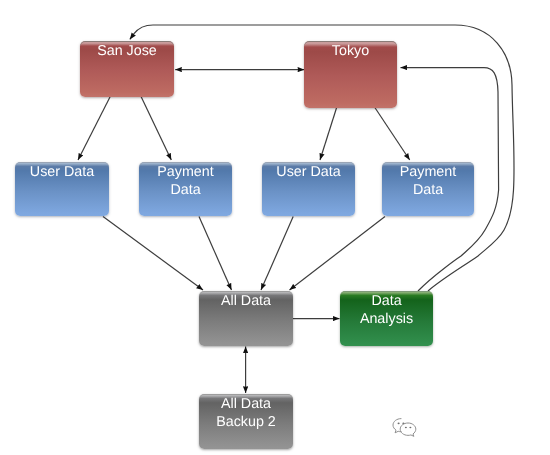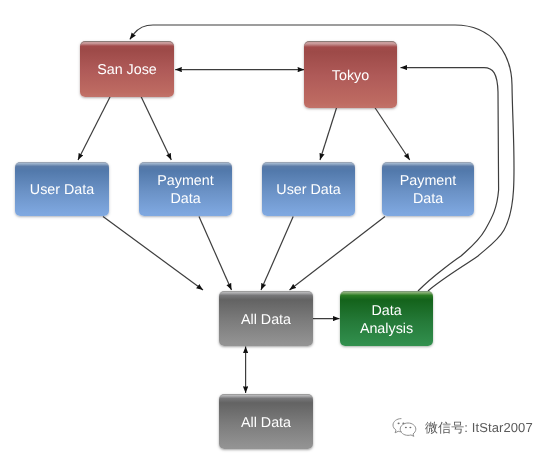--- a/index.html
+++ b/index.html
@@ -4,36 +4,36 @@
 <title>Data Replication Topology</title>
 <style>
   html,body{margin:0;padding:0;background:#ffffff;}
   body{width:550px;height:455px;overflow:hidden;position:relative;
        font-family:"Liberation Sans",sans-serif;
        -webkit-font-smoothing:antialiased;-moz-osx-font-smoothing:grayscale;
        text-rendering:geometricPrecision;}
   #stage{position:absolute;left:0;top:0;width:550px;height:455px;background:#ffffff;}
   svg#edges{position:absolute;left:0;top:0;width:550px;height:455px;}
   .node{position:absolute;border-radius:5px;box-sizing:border-box;
-        display:flex;flex-direction:column;align-items:center;justify-content:center;
+        display:flex;flex-direction:column;align-items:center;
         text-align:center;color:#ffffff;font-size:14.3px;line-height:18px;
         letter-spacing:0px;overflow:hidden;}
   .node .lbl{display:block;white-space:nowrap;position:relative;z-index:2;transform:translateZ(0);top:1px;}
   .node::before{content:"";position:absolute;left:0;right:0;top:0;bottom:0;z-index:1;
                 border-radius:inherit;pointer-events:none;}
   .n-site::before{box-shadow:inset 0 1px 0 0 #8a7b77;}
   .n-data::before{box-shadow:inset 0 1px 0 0 #9aa5b5;}
   .n-backup::before{box-shadow:inset 0 1px 0 0 #9d9d9d;}
   .n-analysis::before{box-shadow:inset 0 1px 0 0 #7f9a78;}
   .n-site{background:linear-gradient(to bottom,#cba0a0 0%,#c99a9a 4%,#a24b4b 9%,#9d4a48 16%,#af5a58 52%,#be6b62 92%,#c2736a 100%);
           box-shadow:0 1px 2.5px rgba(60,35,35,.38);}
   .n-data{background:linear-gradient(to bottom,#a6bad2 0%,#9cb2cc 3%,#5c7ba7 8%,#5279ab 16%,#6b92c6 55%,#7da6de 93%,#80a9e0 100%);
           box-shadow:0 1px 2.5px rgba(30,45,70,.36);}
   .n-backup{background:linear-gradient(to bottom,#bcbcbe 0%,#b3b3b5 3%,#777779 8%,#636363 16%,#7d7d7d 56%,#919191 93%,#949494 100%);
-          box-shadow:0 1px 2.5px rgba(0,0,0,.36);margin-left:20px;}
+          box-shadow:0 1px 2.5px rgba(0,0,0,.36);}
   .n-analysis{background:linear-gradient(to bottom,#8fb57c 0%,#86ae72 3%,#297b22 8%,#14631b 16%,#257a39 56%,#308d4b 93%,#32914e 100%);
           box-shadow:0 1px 2.5px rgba(10,40,15,.36);}
   #watermark{position:absolute;display:flex;align-items:center;}
   #watermark .wm-icon{margin-right:7px;}
   #watermark .wm-text{font-size:13px;color:#5a5a5a;white-space:nowrap;letter-spacing:0.1px;}
 </style>
 </head>
 <body>
 
 <div id="stage">
@@ -87,28 +87,28 @@
       </div>
       <div class="node n-backup" style="left: 199px; top: 291px; width: 94px; height: 55px;">
         <span class="lbl">All Data</span>
       </div>
       <div class="node n-analysis" style="left: 340px; top: 291px; width: 93px; height: 55px;">
         <span class="lbl">Data</span>
         <span class="lbl">Analysis</span>
       </div>
       <div class="node n-backup" style="left: 199px; top: 394px; width: 94px; height: 55px;">
         <span class="lbl">All Data</span>
+        <span class="lbl">Backup 2</span>
       </div>
     </div>
 
   <div id="watermark" style="left: 391px; top: 417px;">
     <svg class="wm-icon" width="27" height="21" viewBox="0 0 27 21">
       <path d="M10.0 1.6C5.6 1.6 2.0 4.5 2.0 8.1c0 2.0 1.2 3.8 3.0 5.0l-0.9 2.7 3.1-1.5c0.9 0.3 1.9 0.45 2.9 0.45" fill="none" stroke="#8a8a8a" stroke-width="0.95" stroke-linecap="round"></path>
       <ellipse cx="7.6" cy="6.4" rx="1.05" ry="0.8" fill="#6e6e6e"></ellipse>
       <ellipse cx="12.4" cy="6.4" rx="1.05" ry="0.8" fill="#6e6e6e"></ellipse>
       <path d="M17.0 6.0c4.3 0 7.8 2.75 7.8 6.15 0 1.9-1.1 3.6-2.8 4.8l0.85 2.4-2.9-1.4c-0.9 0.27-1.9 0.4-2.95 0.4-4.3 0-7.8-2.75-7.8-6.2S12.7 6.0 17.0 6.0z" fill="none" stroke="#8a8a8a" stroke-width="0.95" stroke-linejoin="round"></path>
       <ellipse cx="14.9" cy="10.4" rx="1.0" ry="0.75" fill="#6e6e6e"></ellipse>
       <ellipse cx="19.4" cy="10.4" rx="1.0" ry="0.75" fill="#6e6e6e"></ellipse>
     </svg>
-    <span class="wm-text" style="color: rgb(90, 90, 90);">微信号: ItStar2007</span>
   </div>
 
 </div>
 
 </body></html>

